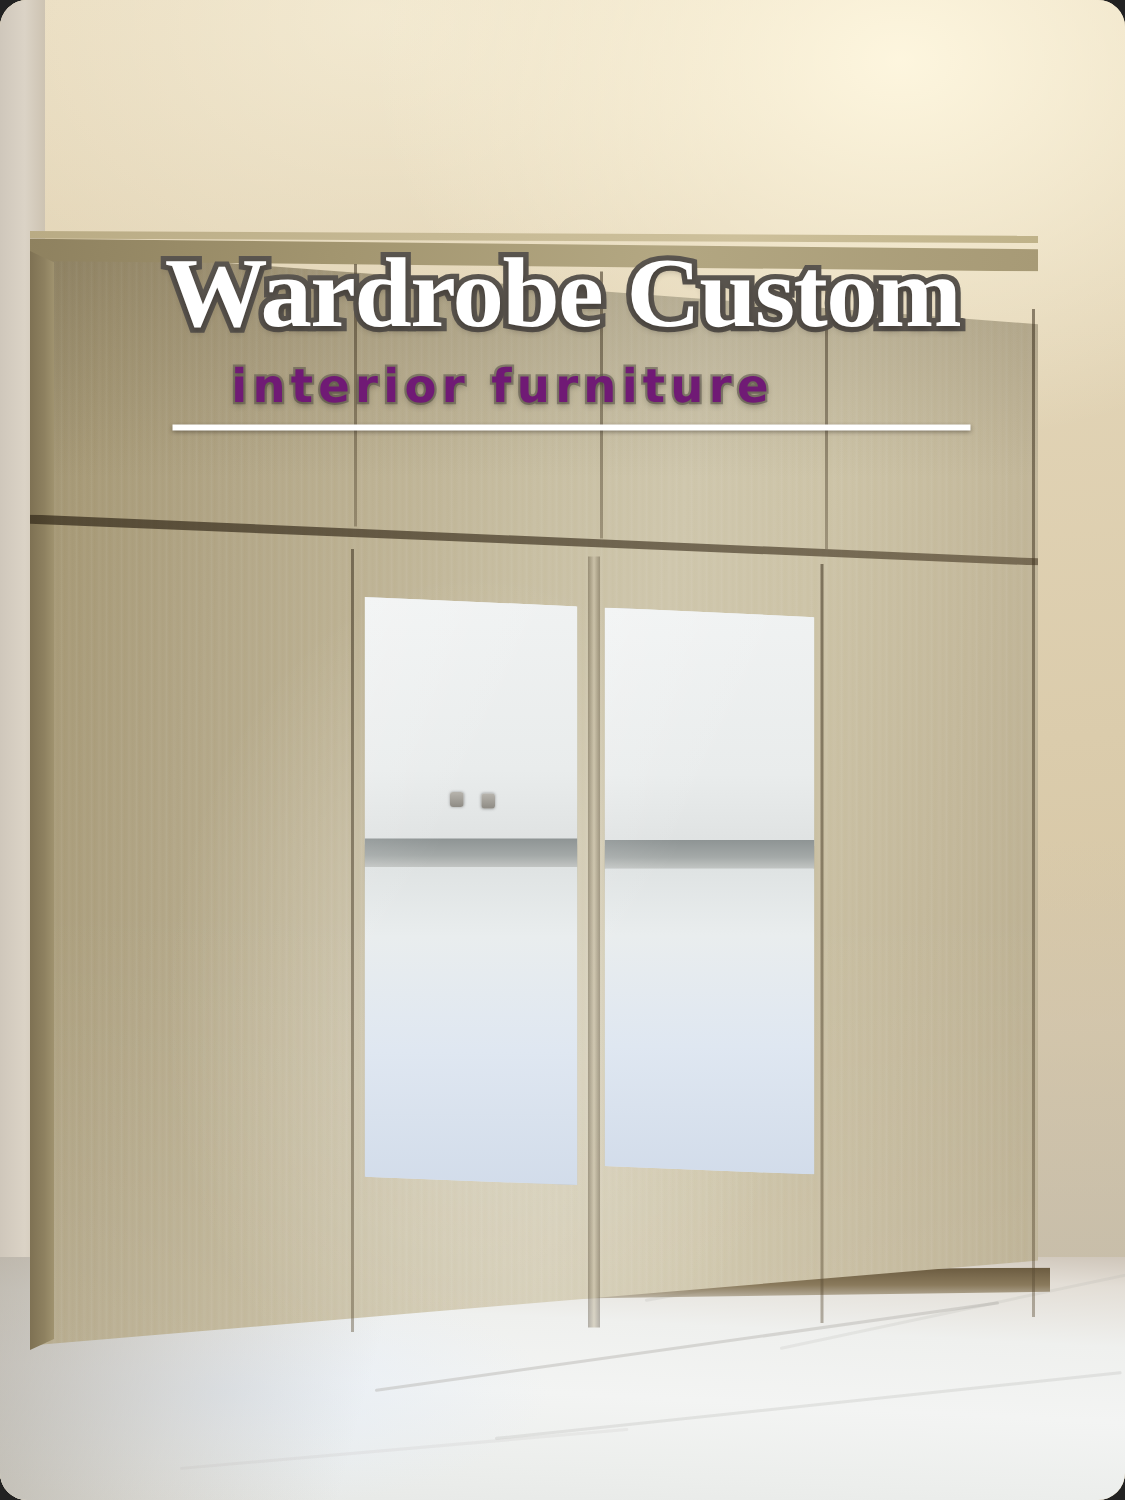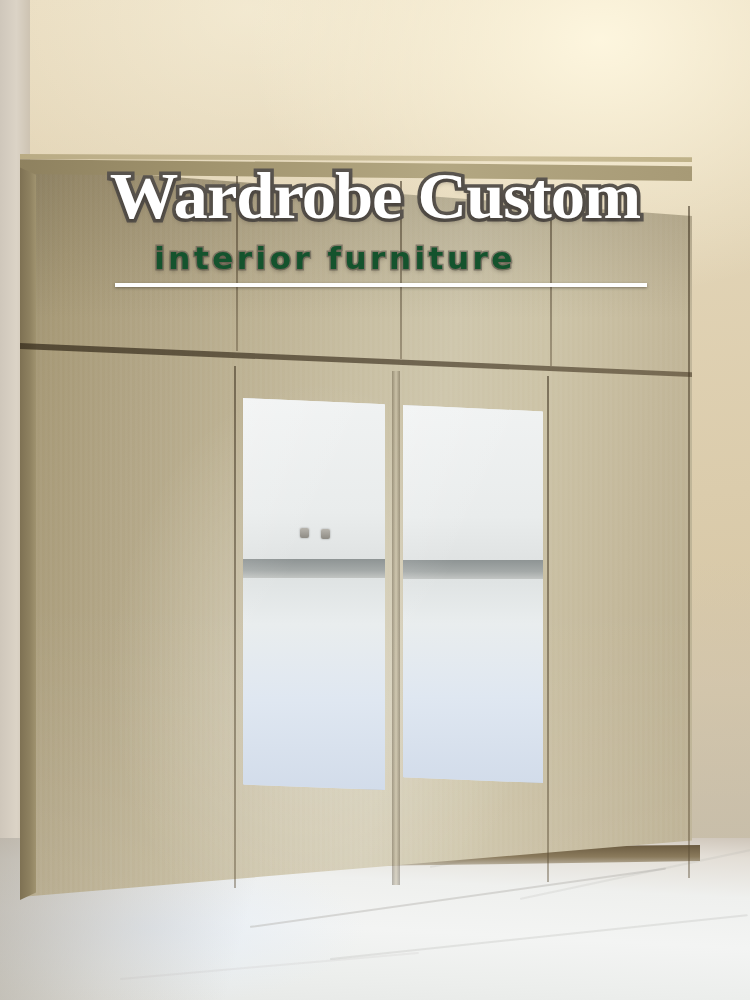--- a/index.html
+++ b/index.html
@@ -4,20 +4,21 @@
 <style>
   * { margin:0; padding:0; box-sizing:border-box; }
   html,body { background:#222; }
 
   .stage {
     position:relative;
     width:750px; height:1000px;
     overflow:hidden;
     font-family:"Liberation Sans", sans-serif;
     background:#ded0b4;
+    border-radius:18px;
   }
 
   
   .wall {
     position:absolute; inset:0;
     background:
       radial-gradient(ellipse 520px 380px at 600px 40px, rgba(255,248,225,.92) 0%, rgba(255,248,225,0) 68%),
       radial-gradient(ellipse 420px 300px at 250px 10px, rgba(255,250,230,.45) 0%, rgba(255,250,230,0) 70%),
       linear-gradient(175deg, #e9dcc0 0%, #e2d4b6 26%, #dbccac 52%, #d5c5a4 74%, #cfbf9d 100%);
   }
@@ -182,21 +183,21 @@
     transform:scaleX(1.04);
   }
 
   .subtitle {
     position:absolute; left:0; top:240px; width:670px;
     text-align:center;
     font-family:"DejaVu Sans", sans-serif;
     font-weight:700;
     font-size:31px;
     letter-spacing:3.5px;
-    color:#14532d;
+    color:#701a75;
     -webkit-text-stroke:3px rgba(90,84,74,.55);
     paint-order:stroke fill;
     text-shadow:0 2px 4px rgba(40,34,26,.4);
   }
 
   .rule {
     position:absolute; left:115px; top:283px;
     width:532px; height:4px;
     background:#ffffff;
     box-shadow:0 1px 3px rgba(40,34,26,.45);

